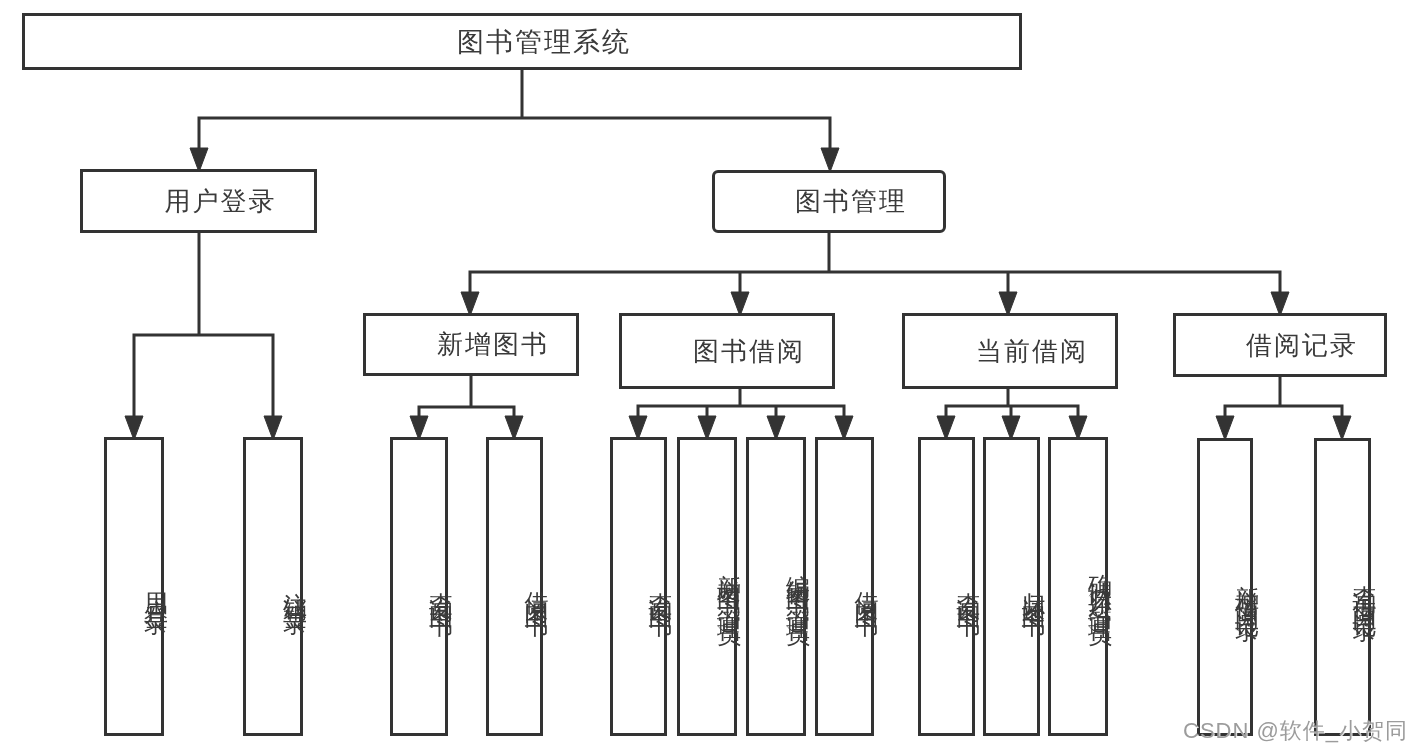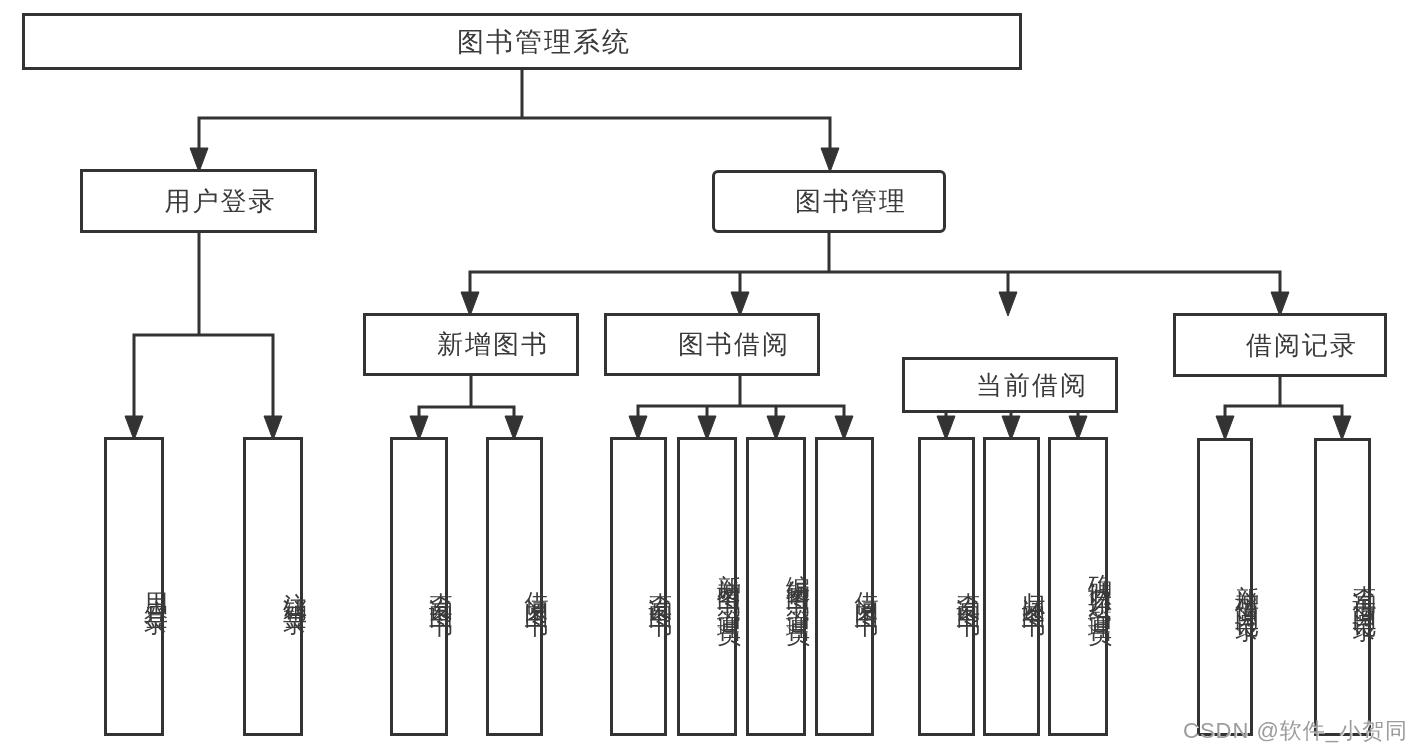--- a/index.html
+++ b/index.html
@@ -100,24 +100,24 @@
   <div class="node" style="left:80px; top:169px; width:237px; height:64px;">
     <span>用户登录</span>
   </div>
   <div class="node" style="left:712px; top:170px; width:234px; height:63px;border-radius:6px;">
     <span>图书管理</span>
   </div>
 
   <div class="node" style="left:363px; top:313px; width:216px; height:63px;">
     <span>新增图书</span>
   </div>
-  <div class="node" style="left:604px; top:313px; width:216px; height:63px;">
+  <div class="node" style="left:619px; top:313px; width:216px; height:76px;">
     <span>图书借阅</span>
   </div>
-  <div class="node" style="left:902px; top:313px; width:216px; height:56px;margin-top:44px;">
+  <div class="node" style="left:902px; top:313px; width:216px; height:76px;">
     <span>当前借阅</span>
   </div>
   <div class="node" style="left:1173px; top:313px; width:214px; height:64px;">
     <span>借阅记录</span>
   </div>
 
   <div class="node v" style="left:104px; top:437px; width:60px; height:299px;">
     <span>用户登录</span>
   </div>
   <div class="node v" style="left:243px; top:437px; width:60px; height:299px;">

